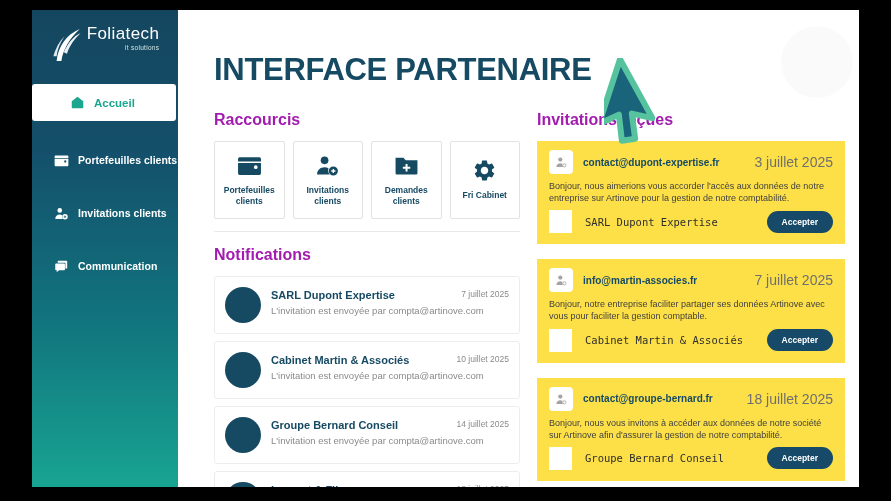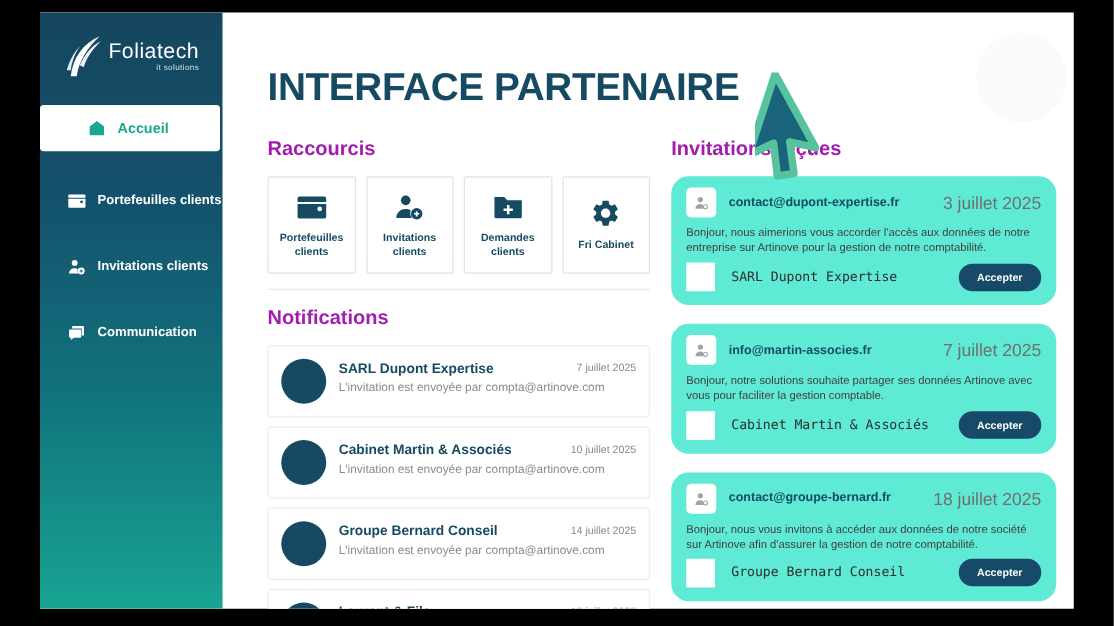--- a/index.html
+++ b/index.html
@@ -6,21 +6,21 @@
   html,body { width:891px; height:501px; }
   body { background:#000; position:relative; overflow:hidden;
          font-family:"Liberation Sans", sans-serif; }
 
   .app { position:absolute; left:32px; top:10px; width:827px; height:477px;
          background:#fff; display:flex; overflow:hidden; }
 
   
   .sidebar { width:146px; flex:none; display:flex; flex-direction:column;
              background:linear-gradient(180deg,#15465f 0%,#14506b 30%,#11747e 65%,#18a492 100%); }
-  .logo-wrap { display:flex; align-items:center; justify-content:center;
+  .logo-wrap { display:flex; align-items:flex-start; justify-content:center;
                gap:4px; padding:15px 6px 13px; }
   .logo-swoosh { width:32px; height:40px; }
   .logo-text { display:flex; flex-direction:column; align-items:flex-end; }
   .logo-brand { color:#fff; font-size:17px; font-weight:400; letter-spacing:.4px; line-height:1; }
   .logo-tag { color:#cfe8e4; font-size:6.5px; margin-top:2px; letter-spacing:.3px; }
 
   .nav-active { background:#fff; width:calc(100% - 2px); height:37px; border-radius:3px;
                 display:flex; align-items:center; gap:9px; padding-left:38px;
                 margin:6px 0 14px; }
   .nav-active .label { color:#1ba78f; font-size:11.5px; font-weight:700; }
@@ -53,21 +53,21 @@
   .divider { height:1px; background:#e9e9e9; margin:12px 0 14px; }
 
   .notif-card { position:relative; background:#fff; border:1px solid #ededed; border-radius:3px;
                 display:flex; gap:10px; padding:10px; min-height:56px; margin-bottom:7px;
                 cursor:pointer; }
   .notif-avatar { width:36px; height:36px; border-radius:50%; background:#164a63; flex:none; }
   .notif-name { color:#164a63; font-size:11px; font-weight:700; margin-top:2px; }
   .notif-sub { color:#8a8a8a; font-size:9.5px; margin-top:4px; }
   .notif-date { position:absolute; right:10px; top:12px; color:#8a8a8a; font-size:8.5px; }
 
-  .invite-card { background:#5eead4; border-radius:14px; padding:9px 12px 11px; margin-bottom:15px; }
+  .invite-card { background:#fde047; border-radius:0; padding:9px 12px 11px; margin-bottom:15px; }
   .invite-head { display:flex; align-items:center; gap:10px; }
   .invite-avatar { width:24px; height:24px; background:#fff; border-radius:4px; flex:none;
                    display:flex; align-items:center; justify-content:center; }
   .invite-avatar svg { width:14px; height:14px; }
   .invite-email { color:#164a63; font-size:10px; font-weight:700; cursor:pointer; }
   .invite-date { margin-left:auto; color:#6f6f6f; font-size:14px; }
   .invite-msg { color:#3f3f3f; font-size:9px; line-height:1.35; margin:6px 0 6px; }
   .invite-foot { display:flex; align-items:center; gap:13px; }
   .invite-check { width:23px; height:23px; background:#fff; flex:none; cursor:pointer; }
   .invite-company { font-family:"DejaVu Sans Mono", monospace; font-size:10.5px; color:#2e2e2e; }
@@ -236,21 +236,21 @@
             <div class="invite-avatar">
               <svg viewBox="0 0 20 20">
                 <circle cx="9" cy="6.6" r="3" fill="#a3a3a3"></circle>
                 <path d="M3.4 17 c0-3.4 2.5-5.3 5.6-5.3 c1.1 0 2.1.25 3 .75 a4.6 4.6 0 0 0 .9 4.55 Z" fill="#a3a3a3"></path>
                 <circle cx="14.8" cy="14.8" r="2.3" fill="none" stroke="#a3a3a3" stroke-width="1.2"></circle>
               </svg>
             </div>
             <span class="invite-email">info@martin-associes.fr</span>
             <span class="invite-date">7 juillet 2025</span>
           </div>
-          <div class="invite-msg">Bonjour, notre solutions souhaite partager ses données Artinove avec vous pour faciliter la gestion comptable.</div>
+          <div class="invite-msg">Bonjour, notre entreprise faciliter partager ses données Artinove avec vous pour faciliter la gestion comptable.</div>
           <div class="invite-foot">
             <div class="invite-check"></div>
             <span class="invite-company">Cabinet Martin &amp; Associés</span>
             <button class="accept-btn">Accepter</button>
           </div>
         </div>
 
         <div class="invite-card">
           <div class="invite-head">
             <div class="invite-avatar">

